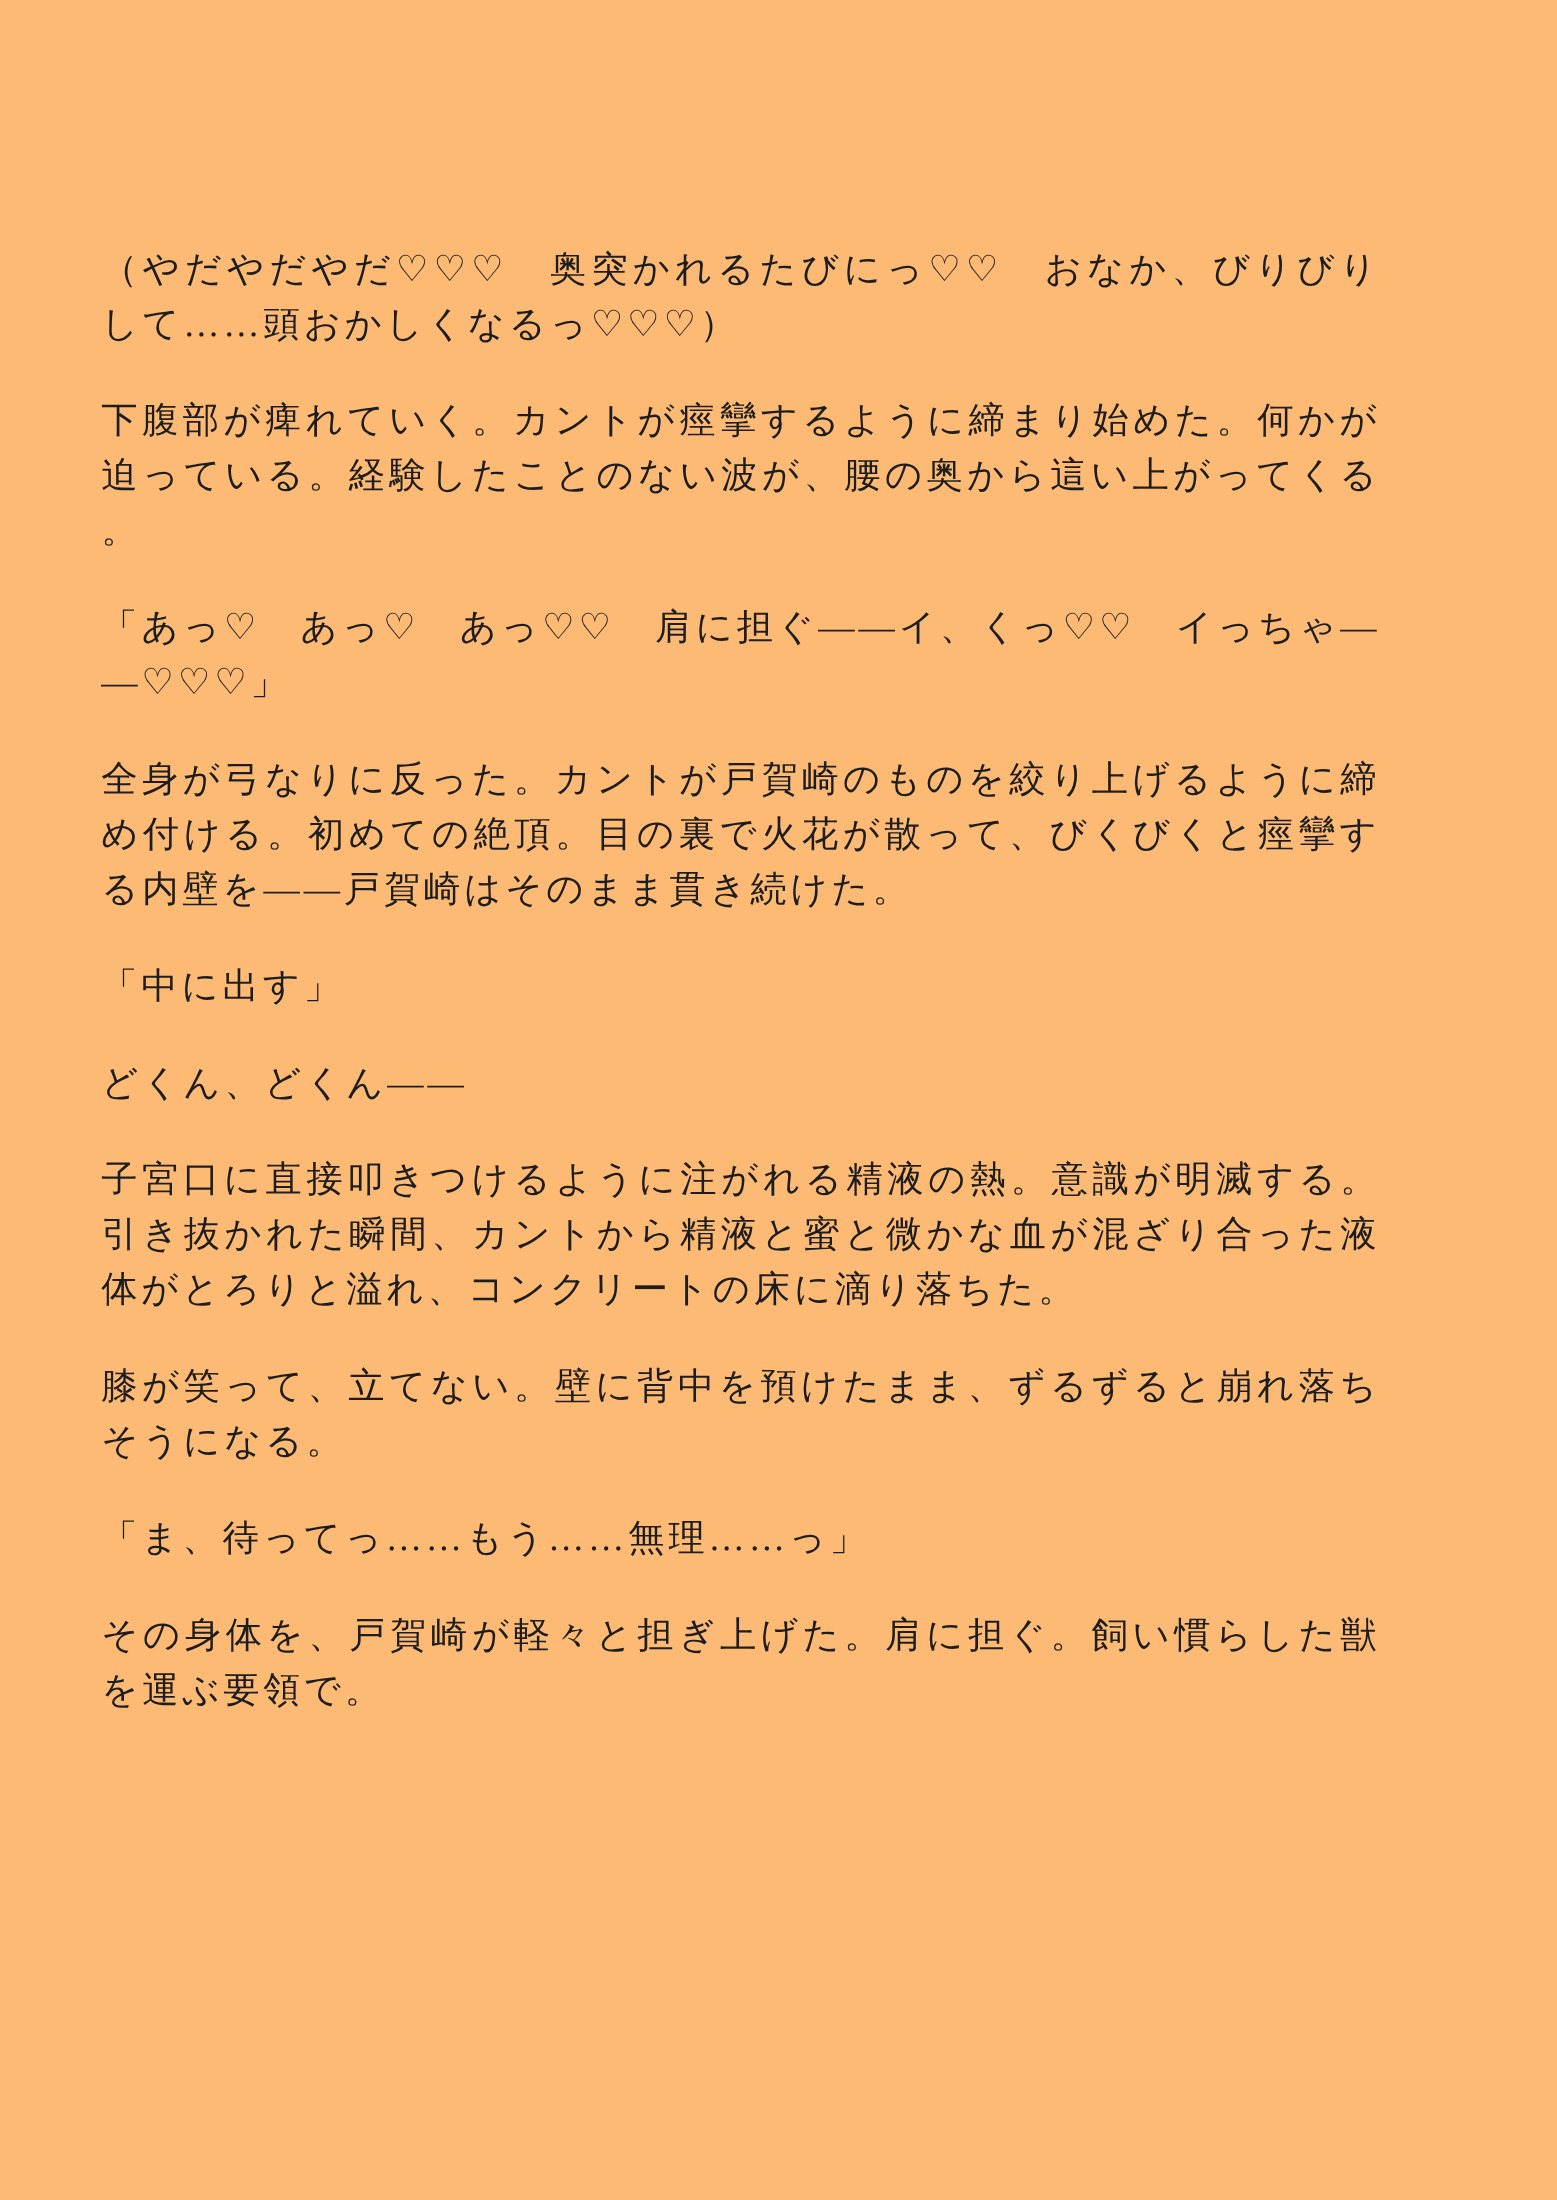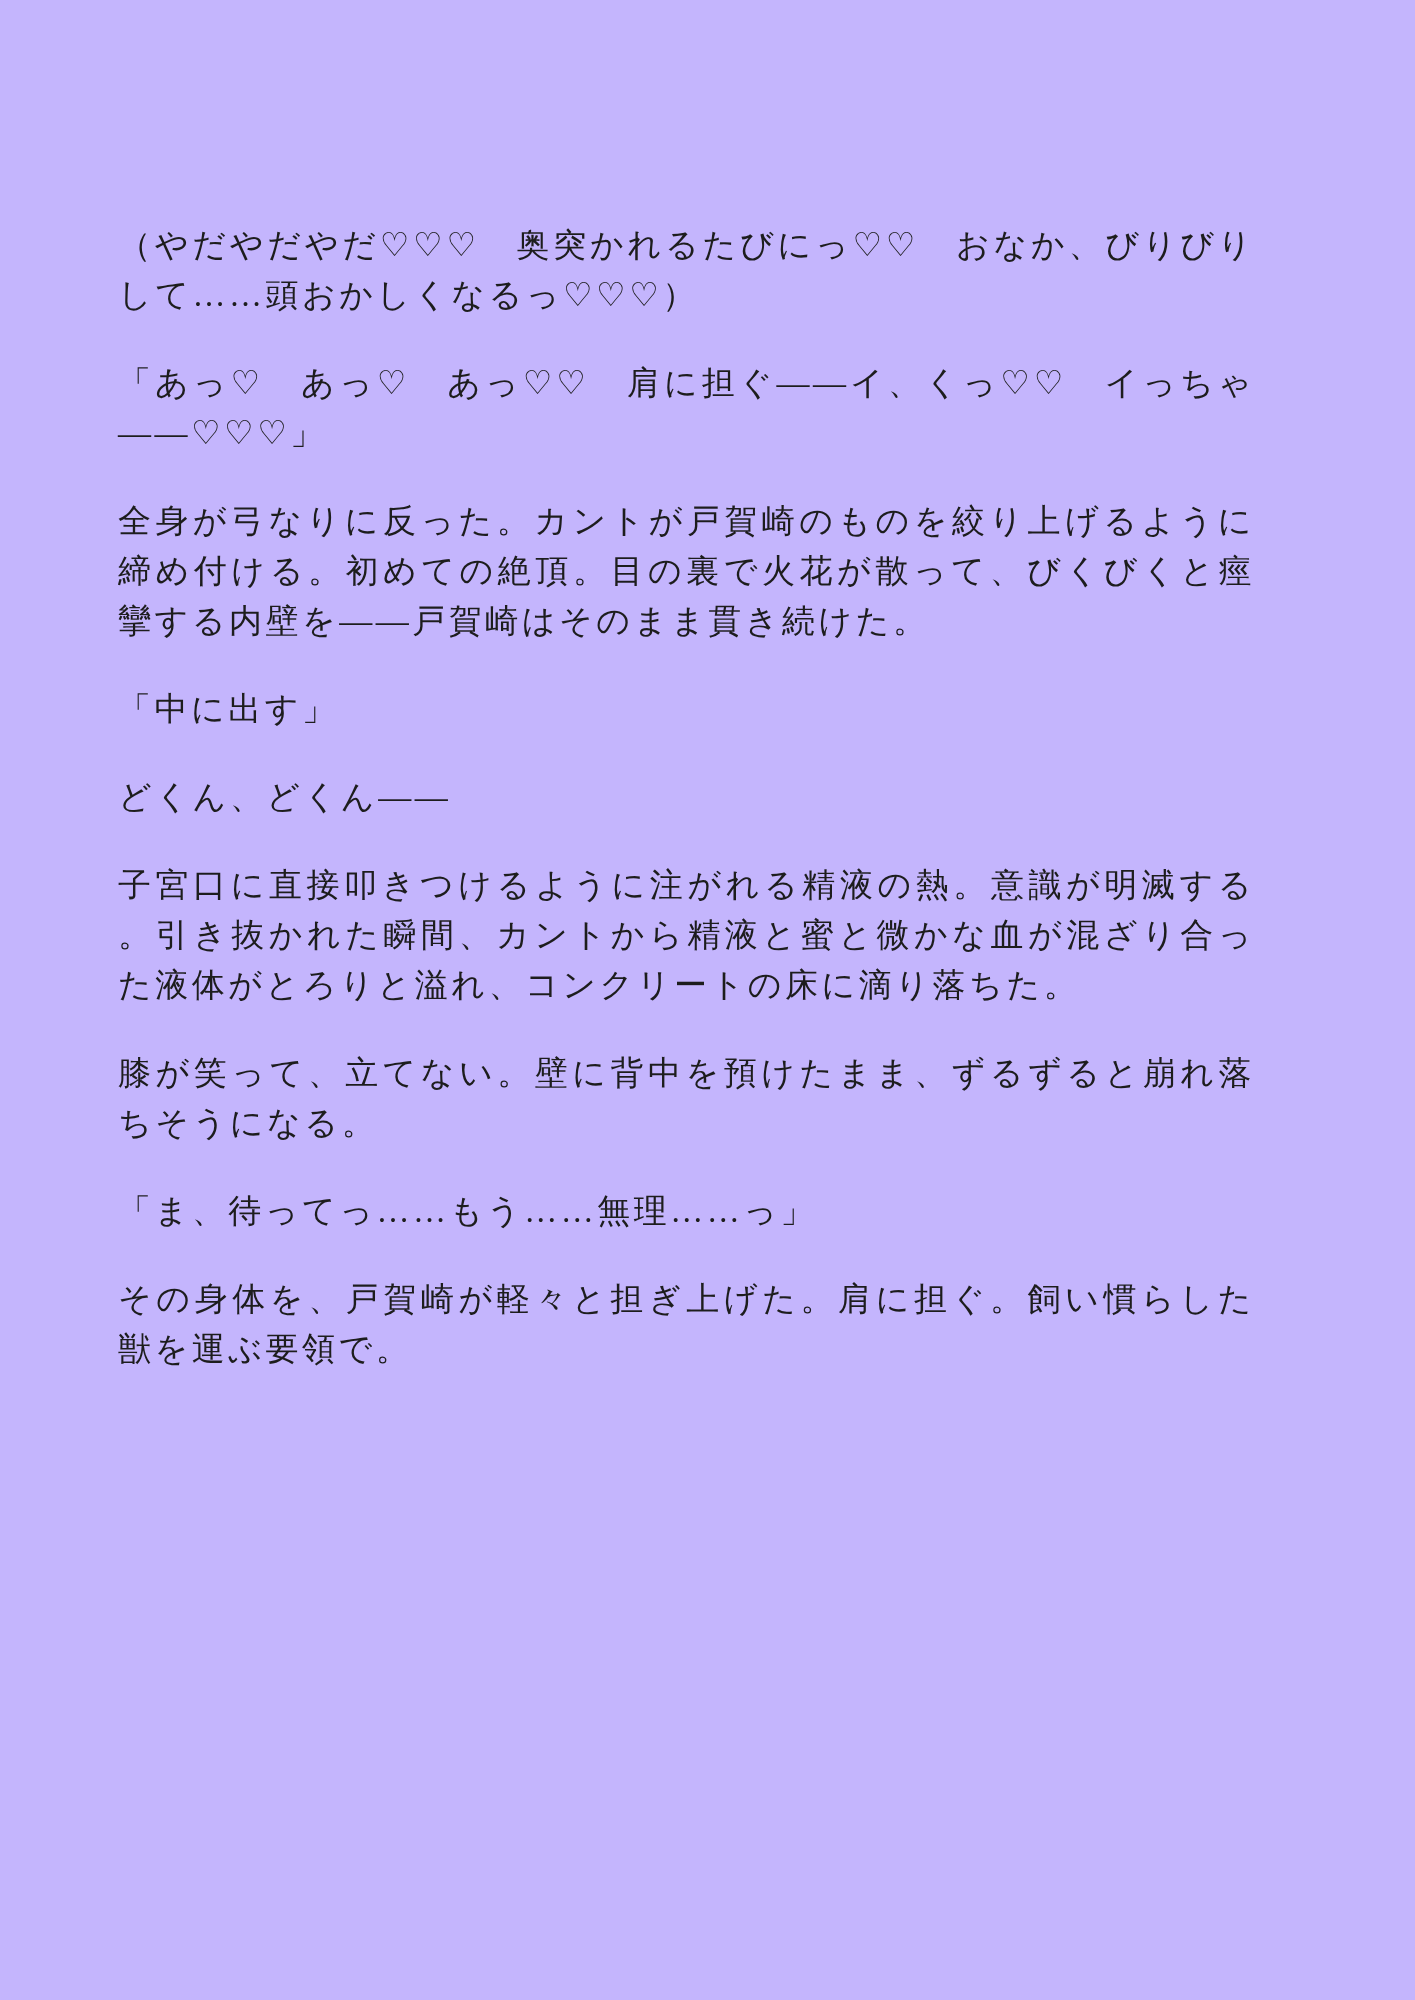--- a/index.html
+++ b/index.html
@@ -11,40 +11,41 @@
     height: 2000px;
     background: #ffffff;
     color: #1d1d1d;
     font-family: "Liberation Serif", "DejaVu Serif", serif;
     overflow: hidden;
   }
   .page {
     box-sizing: border-box;
     width: 1415px;
     height: 2000px;
-    padding: 220px 160px 0 118px;
-    background: #c4b5fd;
+    padding: 220px 160px 0 92px;
+    background: #fdba74;
   }
   .para {
     margin: 0 0 38px 0;
     font-size: 33px;
     line-height: 50px;
     letter-spacing: 3.5px;
     text-align: justify;
     text-justify: inter-character;
     line-break: anywhere;
     word-break: break-all;
     font-weight: 400;
   }
 </style>
 </head>
 <body style="background: rgb(255, 255, 255); color: rgb(29, 29, 29);">
 
 <main class="page">
   <p class="para">（やだやだやだ♡♡♡　奥突かれるたびにっ♡♡　おなか、びりびりして……頭おかしくなるっ♡♡♡）</p>
+  <p class="para">下腹部が痺れていく。カントが痙攣するように締まり始めた。何かが迫っている。経験したことのない波が、腰の奥から這い上がってくる。</p>
   <p class="para">「あっ♡　あっ♡　あっ♡♡　肩に担ぐ――イ、くっ♡♡　イっちゃ――♡♡♡」</p>
   <p class="para">全身が弓なりに反った。カントが戸賀崎のものを絞り上げるように締め付ける。初めての絶頂。目の裏で火花が散って、びくびくと痙攣する内壁を――戸賀崎はそのまま貫き続けた。</p>
   <p class="para">「中に出す」</p>
   <p class="para">どくん、どくん――</p>
   <p class="para">子宮口に直接叩きつけるように注がれる精液の熱。意識が明滅する。引き抜かれた瞬間、カントから精液と蜜と微かな血が混ざり合った液体がとろりと溢れ、コンクリートの床に滴り落ちた。</p>
   <p class="para">膝が笑って、立てない。壁に背中を預けたまま、ずるずると崩れ落ちそうになる。</p>
   <p class="para">「ま、待ってっ……もう……無理……っ」</p>
   <p class="para">その身体を、戸賀崎が軽々と担ぎ上げた。肩に担ぐ。飼い慣らした獣を運ぶ要領で。</p>
 </main>
 

